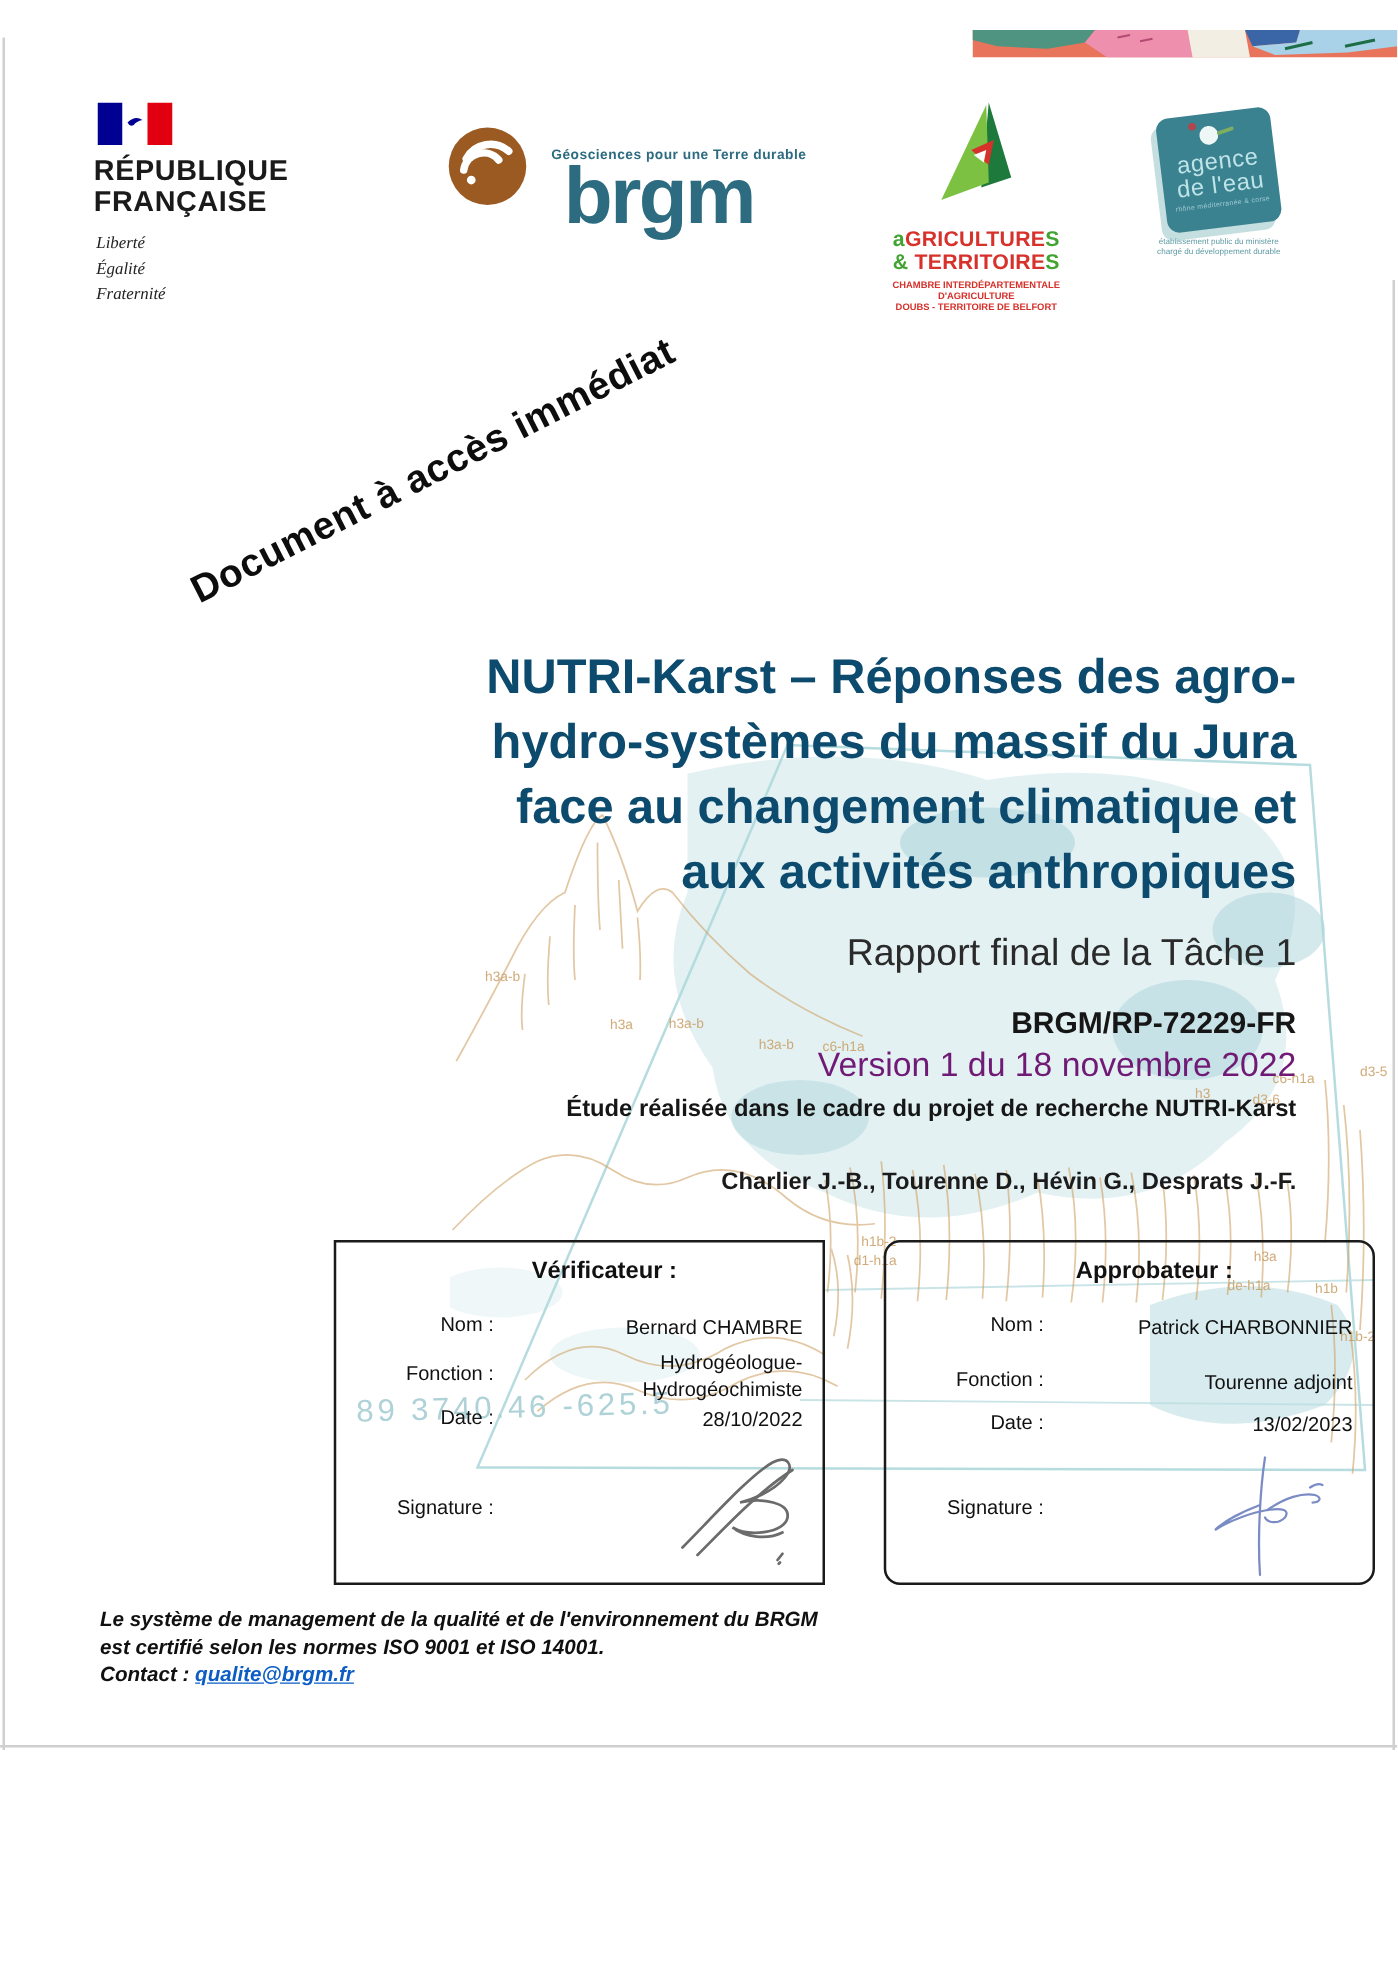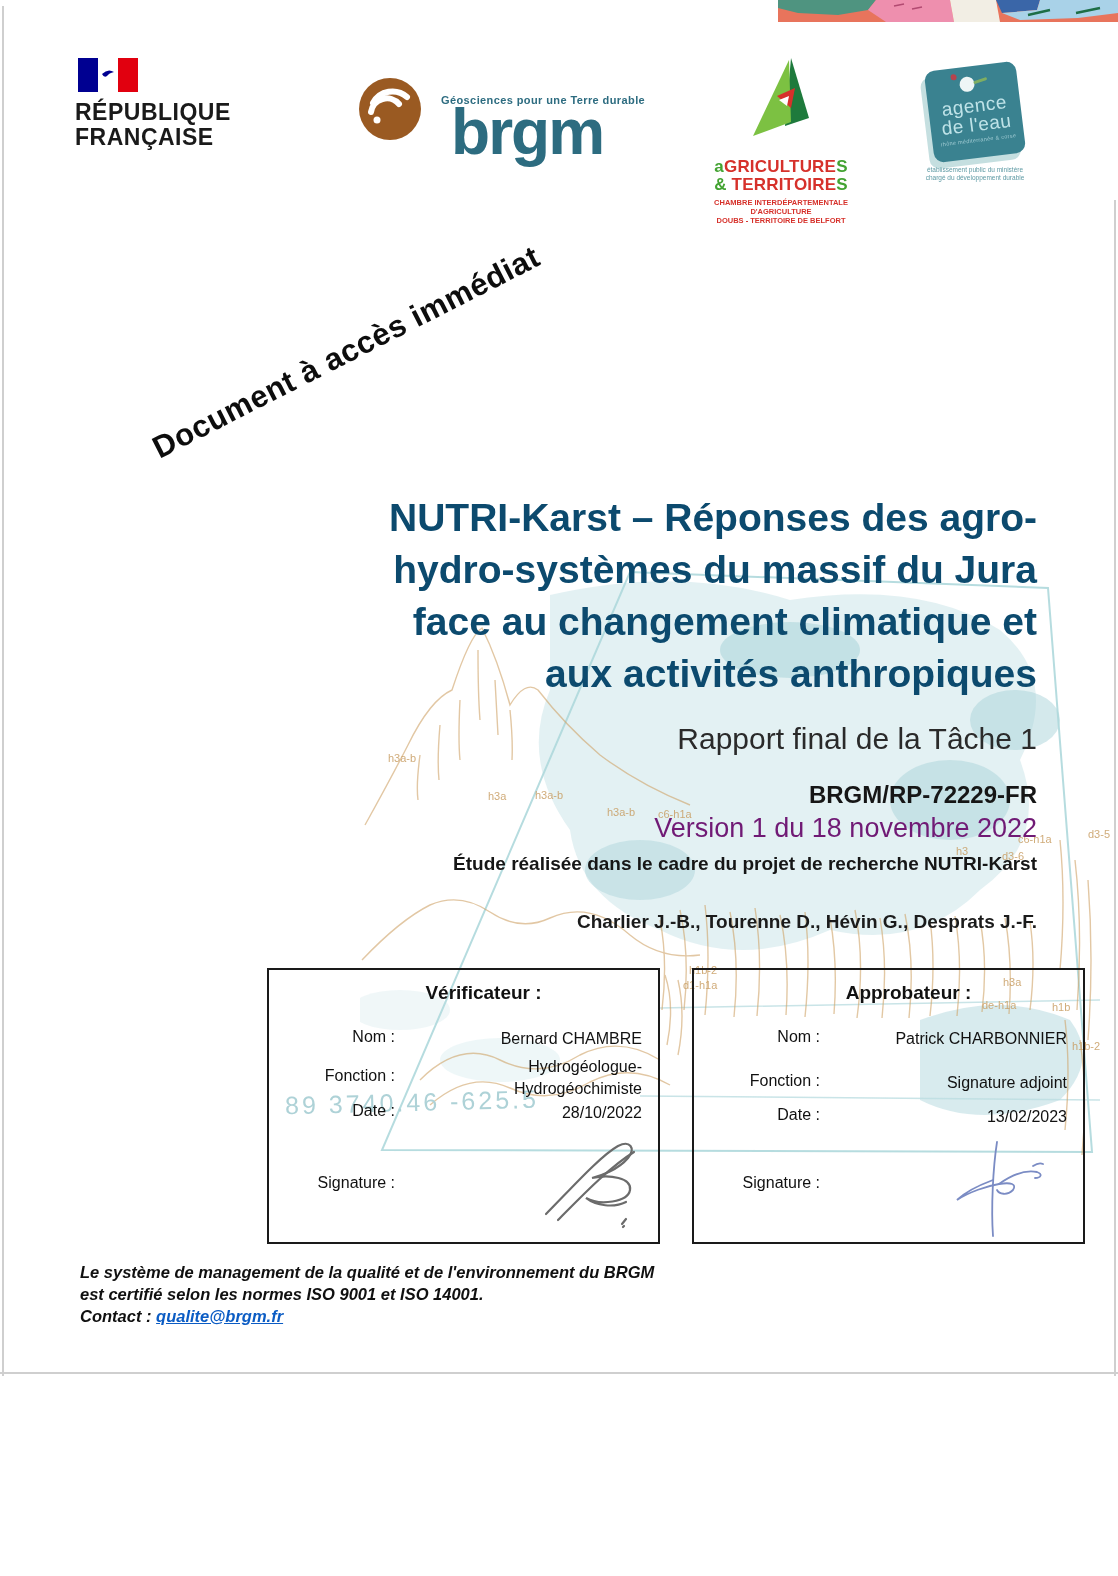--- a/index.html
+++ b/index.html
@@ -1,18 +1,18 @@
 <!DOCTYPE html>
 <html><head>
 <meta charset="utf-8">
 <style>
   html,body{margin:0;padding:0;background:#ffffff;}
   .page{
     position:relative;width:1118px;height:1376px;background:#ffffff;
-    font-family:"Liberation Sans",sans-serif;color:#111;overflow:hidden;
+    font-family:"Liberation Sans",sans-serif;color:#111;overflow:hidden;margin-top:24px;
   }
   .edge{position:absolute;background:#cfcfcf;}
   .edge-left{left:2px;top:6px;width:2px;height:1570px;}
   .edge-right{right:2px;top:200px;width:2px;height:1374px;}
   .edge-bottom{left:0;bottom:2px;width:1118px;height:2px;}
 
   
   .top-strip{position:absolute;left:778px;top:0;width:340px;height:22px;}
 
   
@@ -64,21 +64,21 @@
   .main-title{top:492px;font-size:39px;font-weight:bold;line-height:1.33;color:#0c4a6e;}
   .main-title span{display:block;}
   .subtitle{top:722px;font-size:30px;color:#2a2a2a;}
   .report-ref{top:781px;font-size:24px;font-weight:bold;color:#161616;}
   .version{top:813px;font-size:27px;color:#701a75;}
   .study-note{top:853px;font-size:19px;font-weight:bold;color:#161616;}
   .authors{top:911px;font-size:19px;font-weight:bold;color:#1b1b1b;}
 
   
   .vbox{position:absolute;top:968px;width:389px;height:272px;border:2px solid #1a1a1a;background:transparent;z-index:2;}
-  .vbox-verif{left:267px;} .vbox-approb{left:692px;}
+  .vbox-verif{left:267px;} .vbox-approb{left:707px;border-radius:13px;}
   .vbox-title{position:absolute;left:0;right:0;top:12px;text-align:center;font-size:19px;font-weight:bold;padding-left:40px;}
   .brow{position:absolute;left:0;right:0;display:flex;padding:0 16px 0 14px;font-size:16px;}
   .blabel{width:112px;text-align:right;flex:none;}
   .bvalue{flex:1;text-align:right;max-width:232px;margin-left:auto;line-height:1.35;}
   .row-nom{top:58px;} .row-fonction{top:86px;} .row-date{top:132px;gap:32px;} .row-sig{top:204px;}
   .vbox-approb .row-fonction{top:102px;} .vbox-approb .row-date{top:136px;}
   .label-offset{padding-top:11px;}
   .sig-svg{position:absolute;}
   .sig-verif{right:8px;top:168px;}
   .sig-approb{right:34px;top:166px;}
@@ -111,20 +111,25 @@
   <div class="rf-logo">
     <svg class="rf-flag" width="60" height="34" viewBox="0 0 60 34">
       <rect x="0" y="0" width="20" height="34" fill="#000091"></rect>
       <rect x="20" y="0" width="20" height="34" fill="#ffffff"></rect>
       <rect x="40" y="0" width="20" height="34" fill="#e1000f"></rect>
       <path d="M24 16 q6 -6 12 -2 q-5 1 -7 4 q-3 2 -5 -2 Z" fill="#000091"></path>
     </svg>
     <div class="rf-name">
       <div>RÉPUBLIQUE</div>
       <div>FRANÇAISE</div>
+    </div>
+    <div class="rf-motto">
+      <div>Liberté</div>
+      <div>Égalité</div>
+      <div>Fraternité</div>
     </div>
   </div>
 
   <div class="brgm-logo">
     <svg width="66" height="66" viewBox="0 0 66 66" style="position:absolute;left:0;top:2px;">
       <circle cx="33" cy="33" r="31" fill="#9a5a22"></circle>
       <circle cx="20" cy="44" r="3.5" fill="#ffffff"></circle>
       <path d="M14 36 A 16 16 0 0 1 42 28" stroke="#ffffff" stroke-width="6" fill="none" stroke-linecap="round"></path>
       <path d="M11 24 A 28 28 0 0 1 52 18" stroke="#ffffff" stroke-width="6" fill="none" stroke-linecap="round" opacity="0"></path>
       <path d="M16 27 A 22 22 0 0 1 50 21" stroke="#ffffff" stroke-width="6" fill="none" stroke-linecap="round"></path>
@@ -246,21 +251,21 @@
   </div>
 
   <div class="vbox vbox-approb">
     <div class="vbox-title">Approbateur :</div>
     <div class="brow row-nom">
       <span class="blabel">Nom :</span>
       <span class="bvalue">Patrick CHARBONNIER</span>
     </div>
     <div class="brow row-fonction">
       <span class="blabel">Fonction :</span>
-      <span class="bvalue">Signature adjoint</span>
+      <span class="bvalue">Tourenne adjoint</span>
     </div>
     <div class="brow row-date">
       <span class="blabel">Date :</span>
       <span class="bvalue">13/02/2023</span>
     </div>
     <div class="brow row-sig">
       <span class="blabel">Signature :</span>
     </div>
     <svg class="sig-svg sig-approb" width="104" height="104" viewBox="0 0 104 104">
       <g stroke="#7b8cc4" stroke-width="1.8" fill="none" stroke-linecap="round">

